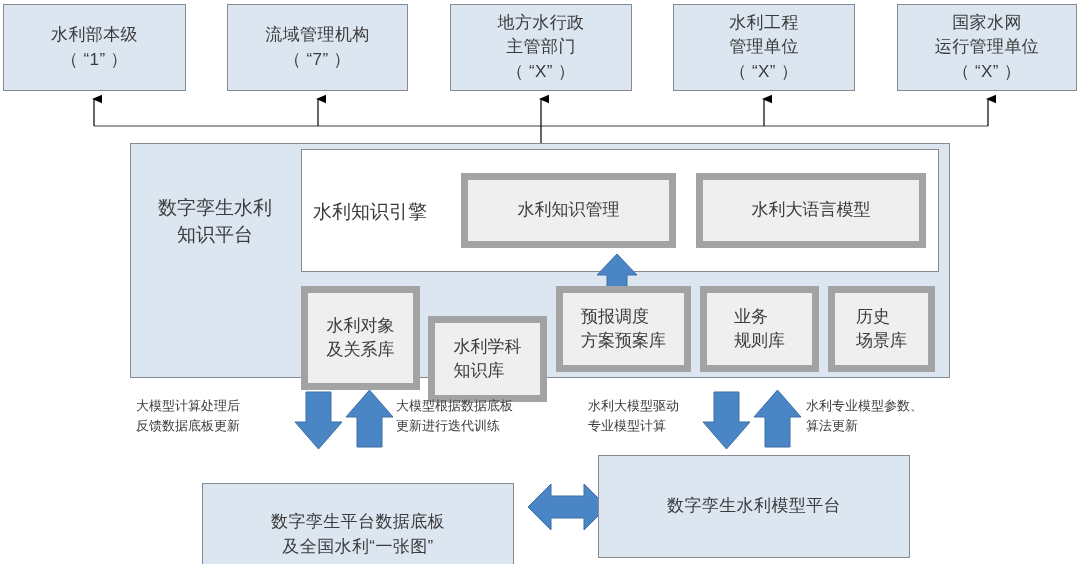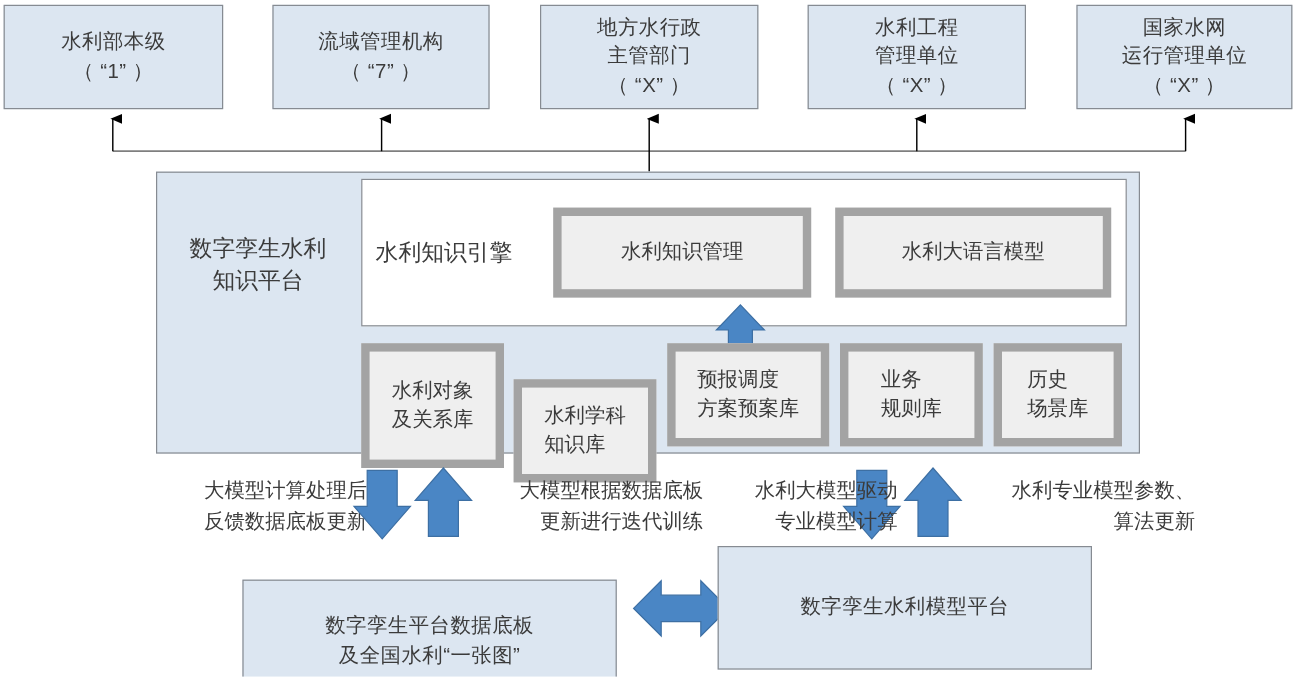--- a/index.html
+++ b/index.html
@@ -60,24 +60,23 @@
     color: #3b3b3b;
     font-size: 19px;
     line-height: 1.42;
     text-align: center;
     white-space: pre-line;
   }
 
   .anno {
     position: absolute;
     color: #3b3b3b;
-    font-size: 17px;
+    font-size: 13px;
     line-height: 1.5;
     white-space: pre-line;
-    text-align: right;
   }
 
   svg.overlay {
     position: absolute;
     left: 0; top: 0;
     width: 1080px; height: 564px;
     pointer-events: none;
   }
 </style>
 </head>

